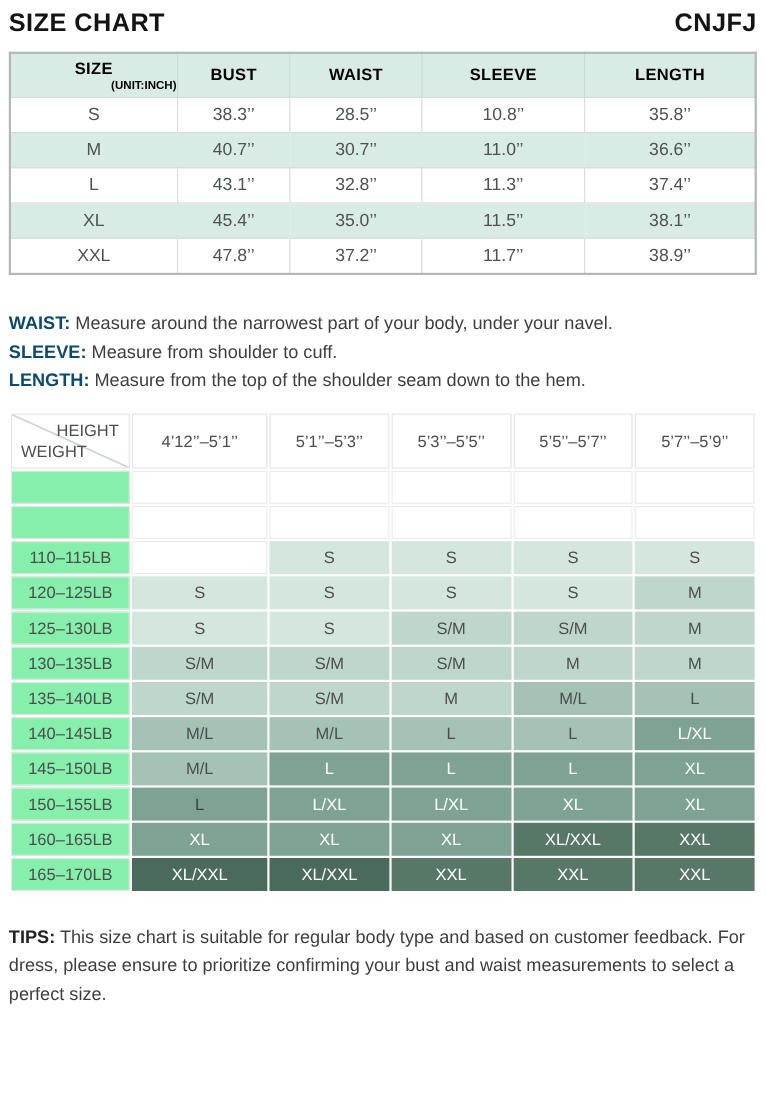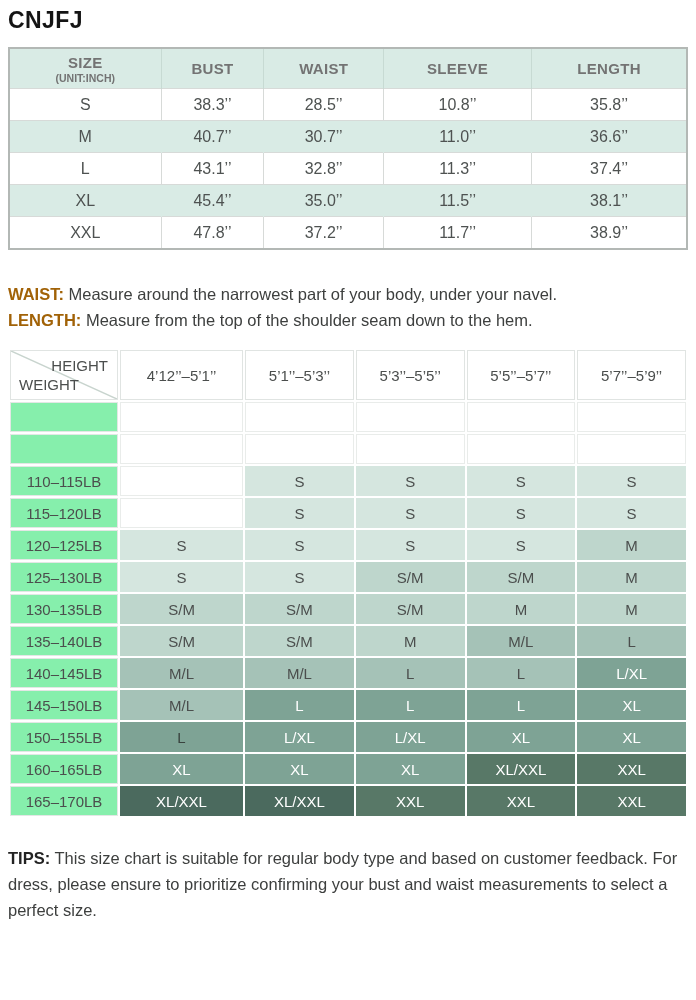--- a/index.html
+++ b/index.html
@@ -11,36 +11,36 @@
   .page{width:680px;margin:0 auto;padding-top:7px;position:relative;}
 
   
   .titlebar{display:flex;justify-content:space-between;align-items:baseline;}
   .h-big{font-size:23px;font-weight:bold;color:#141414;letter-spacing:.4px;margin:0;}
 
   
   table.size{width:680px;border-collapse:collapse;margin-top:13px;border:2px solid #b3b8b5;}
   .size th,.size td{text-align:center;padding:0;}
   .size thead th{
-    background:#d9ebe5;height:39px;font-size:15px;color:#737373;
+    background:#d9ebe5;height:39px;font-size:15px;color:#000000;
     letter-spacing:.3px;border-left:1px solid #c7dad3;margin-left:36px;
   }
   .size thead th:first-child{border-left:none;}
-  .size .unit{display:block;font-size:10.5px;margin-top:1px;letter-spacing:0;}
+  .size .unit{display:block;font-size:10.5px;margin-top:1px;letter-spacing:0;text-align:right;}
   .size tbody td{
     height:31px;font-size:16px;color:#4e5251;
     border-top:1px solid #d7dad8;border-left:1px solid #d7dad8;
   }
   .size tbody td:first-child{border-left:none;}
   .size tbody tr.alt td{background:#d9ebe5;border-left-color:#d9ebe5;}
   .size col.c-size{width:152px;}
 
   
   .notes{margin-top:31px;font-size:16.5px;line-height:26px;color:#3d3f3e;}
-  .notes b{color:#a16207;}
+  .notes b{color:#0c4a6e;}
 
   .h2{margin-top:23px;}
 
   
   table.reco{width:680px;border-collapse:separate;border-spacing:2px;margin-top:15px;}
   .reco th,.reco td{text-align:center;padding:0;font-weight:normal;font-size:15px;color:#4b4e4d;}
   .reco thead th{height:48px;background:#fff;border:1px solid #e0e4e2;}
   .reco tbody td{height:28px;}
   .reco td.weight{background:#86efac;border:1px solid #e3e7e5;color:#4b4e4d;}
   .reco [data-level="0"]{background:#ffffff;border:1px solid #e9ecea;}
@@ -60,20 +60,21 @@
   
   .tips{margin-top:27px;font-size:16.5px;line-height:26px;color:#3d3f3e;}
   .tips b{color:#232323;}
 </style>
 </head>
 <body>
 
 <div class="page">
 
   <div class="titlebar">
+    <h1 class="h-big">SIZE CHART</h1>
     <h1 class="h-big">CNJFJ</h1>
   </div>
 
   <table class="size">
     <colgroup>
         <col class="c-size">
         <col>
         <col>
         <col>
         <col>
@@ -124,20 +125,21 @@
         <td>47.8’’</td>
         <td>37.2’’</td>
         <td>11.7’’</td>
         <td>38.9’’</td>
       </tr>
     </tbody>
   </table>
 
   <div class="notes">
     <div><b>WAIST:</b><span> Measure around the narrowest part of your body, under your navel.</span></div>
+    <div><b>SLEEVE:</b><span> Measure from shoulder to cuff.</span></div>
     <div><b>LENGTH:</b><span> Measure from the top of the shoulder seam down to the hem.</span></div>
   </div>
 
 
   <table class="reco">
     <thead>
       <tr>
         <th class="corner" style="width:106px">
           <svg viewBox="0 0 100 100" preserveAspectRatio="none">
               <line x1="0" y1="0" x2="100" y2="100" stroke="#c8d4ce" stroke-width="1.5" vector-effect="non-scaling-stroke"></line>
@@ -171,28 +173,20 @@
       </tr>
       <tr>
         <td class="weight">110–115LB</td>
         <td data-level="0" style="background-color: rgb(255, 255, 255);"></td>
         <td data-level="1" style="background-color: rgb(213, 230, 223);">S</td>
         <td data-level="1" style="background-color: rgb(213, 230, 223);">S</td>
         <td data-level="1" style="background-color: rgb(213, 230, 223);">S</td>
         <td data-level="1" style="background-color: rgb(213, 230, 223);">S</td>
       </tr>
       <tr>
-        <td class="weight">115–120LB</td>
-        <td data-level="0" style="background-color: rgb(255, 255, 255);"></td>
-        <td data-level="1" style="background-color: rgb(213, 230, 223);">S</td>
-        <td data-level="1" style="background-color: rgb(213, 230, 223);">S</td>
-        <td data-level="1" style="background-color: rgb(213, 230, 223);">S</td>
-        <td data-level="1" style="background-color: rgb(213, 230, 223);">S</td>
-      </tr>
-      <tr>
         <td class="weight">120–125LB</td>
         <td data-level="1" style="background-color: rgb(213, 230, 223);">S</td>
         <td data-level="1" style="background-color: rgb(213, 230, 223);">S</td>
         <td data-level="1" style="background-color: rgb(213, 230, 223);">S</td>
         <td data-level="1" style="background-color: rgb(213, 230, 223);">S</td>
         <td data-level="2" style="background-color: rgb(190, 214, 204);">M</td>
       </tr>
       <tr>
         <td class="weight">125–130LB</td>
         <td data-level="1" style="background-color: rgb(213, 230, 223);">S</td>

